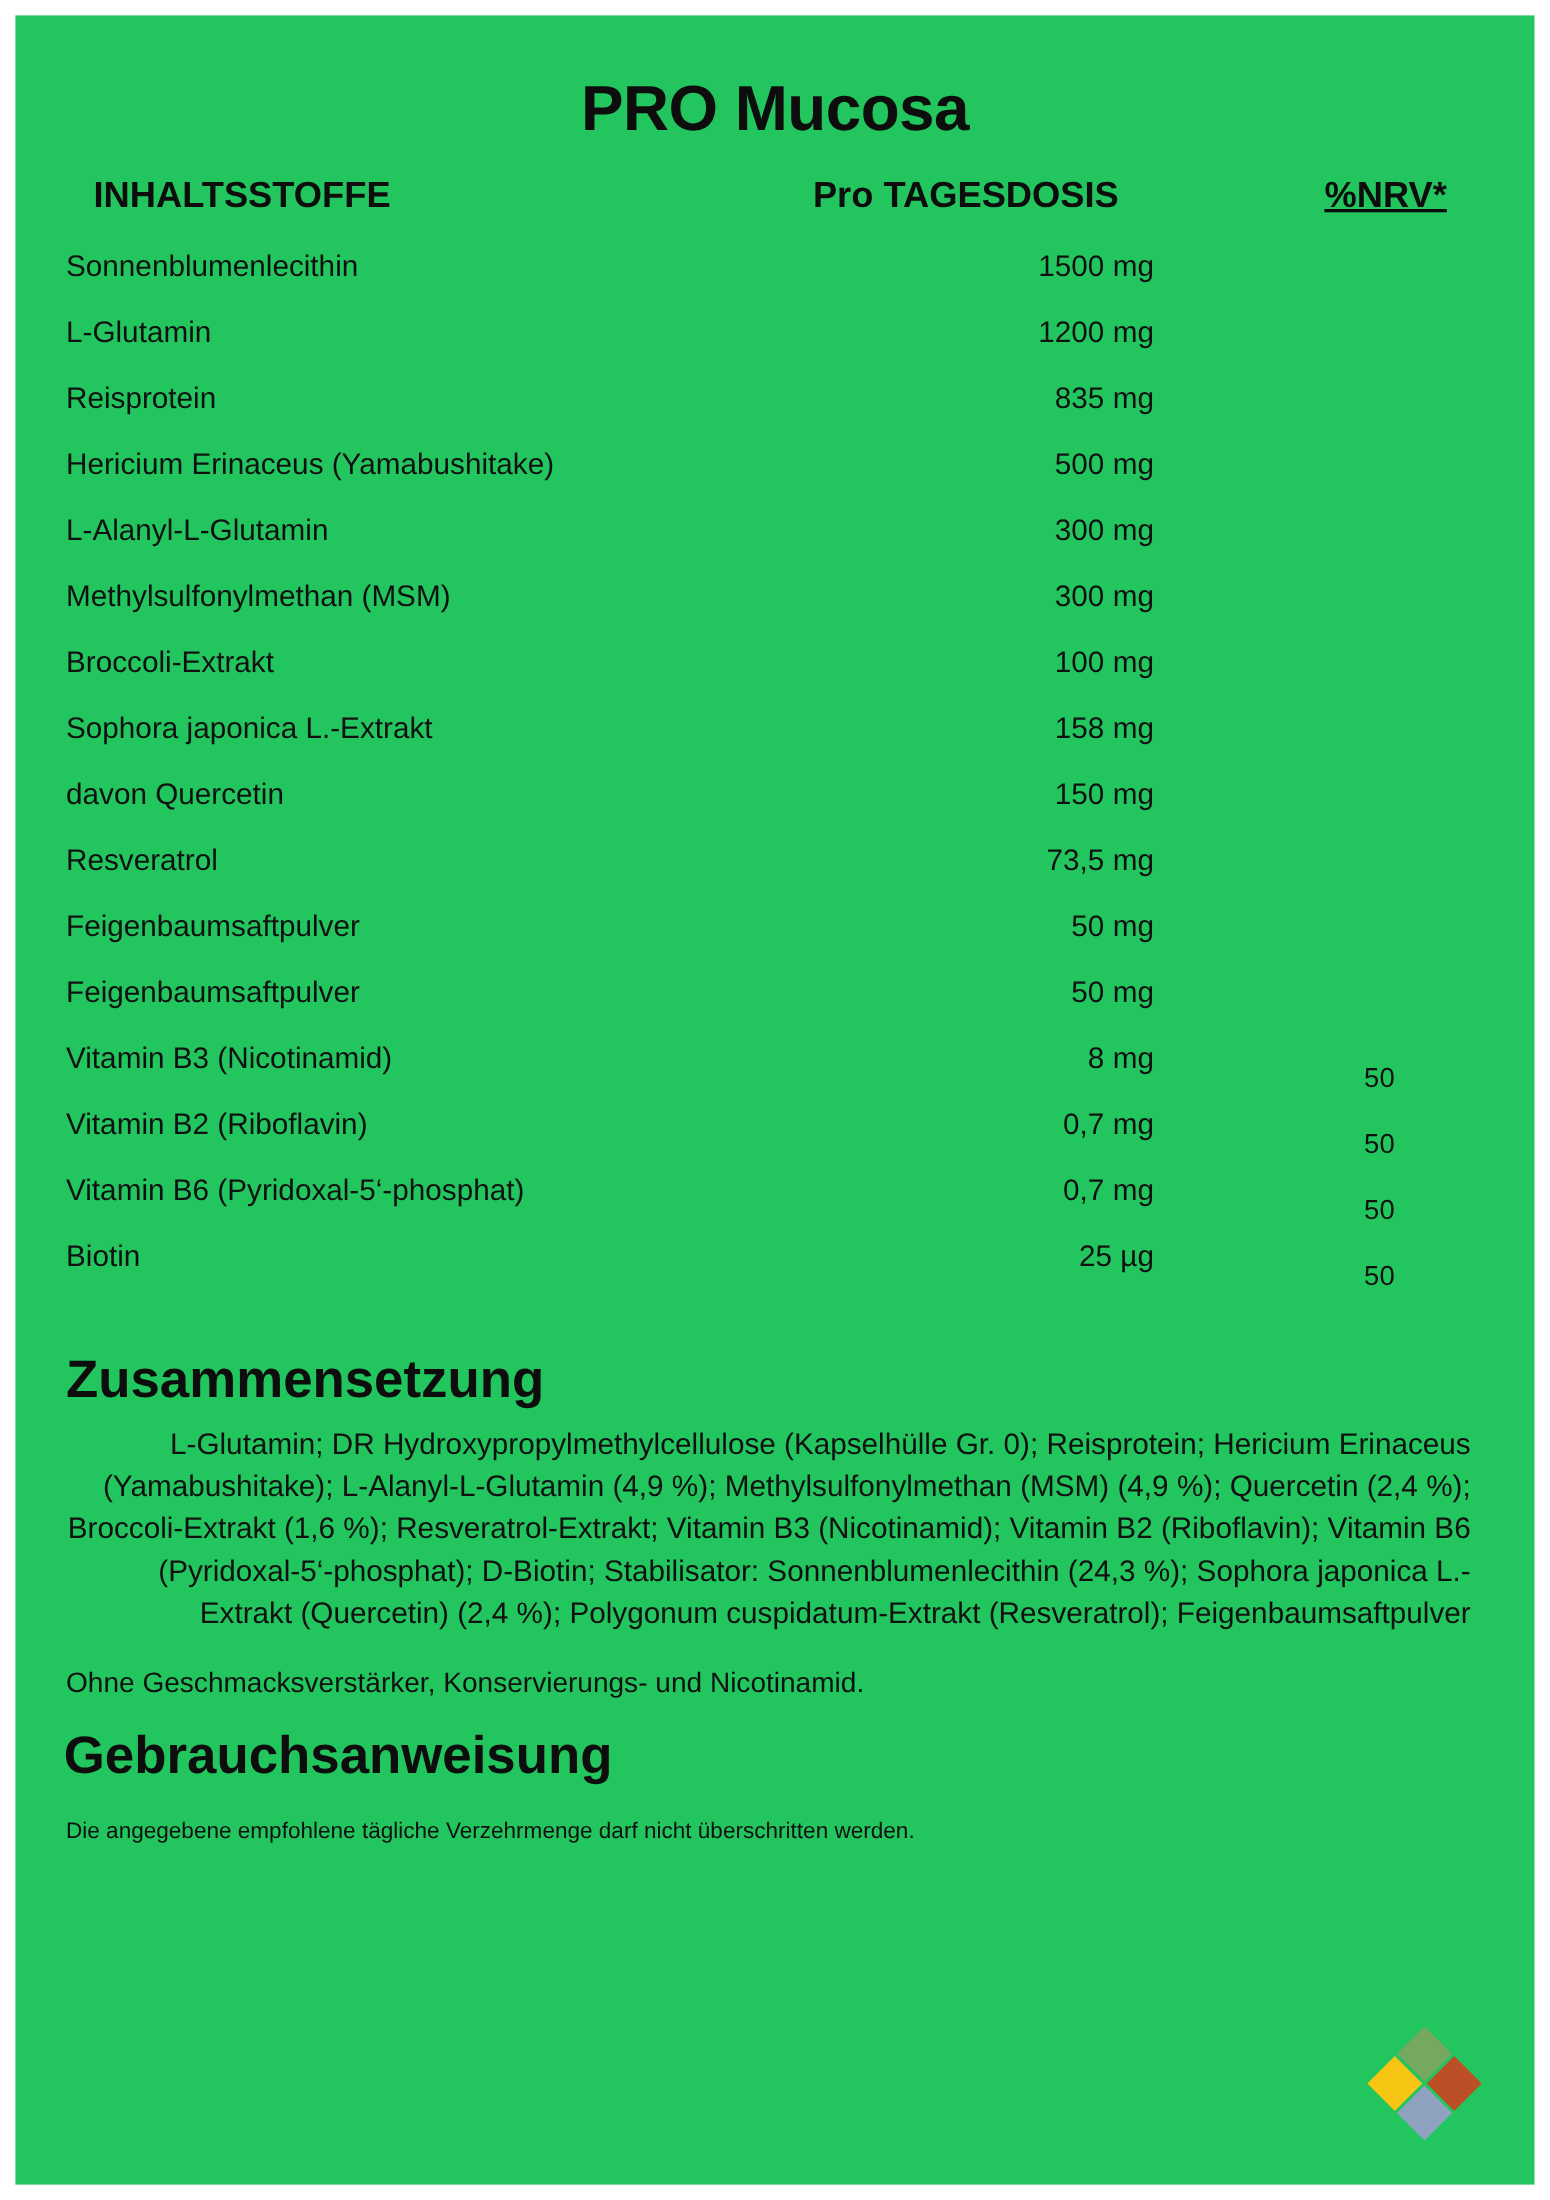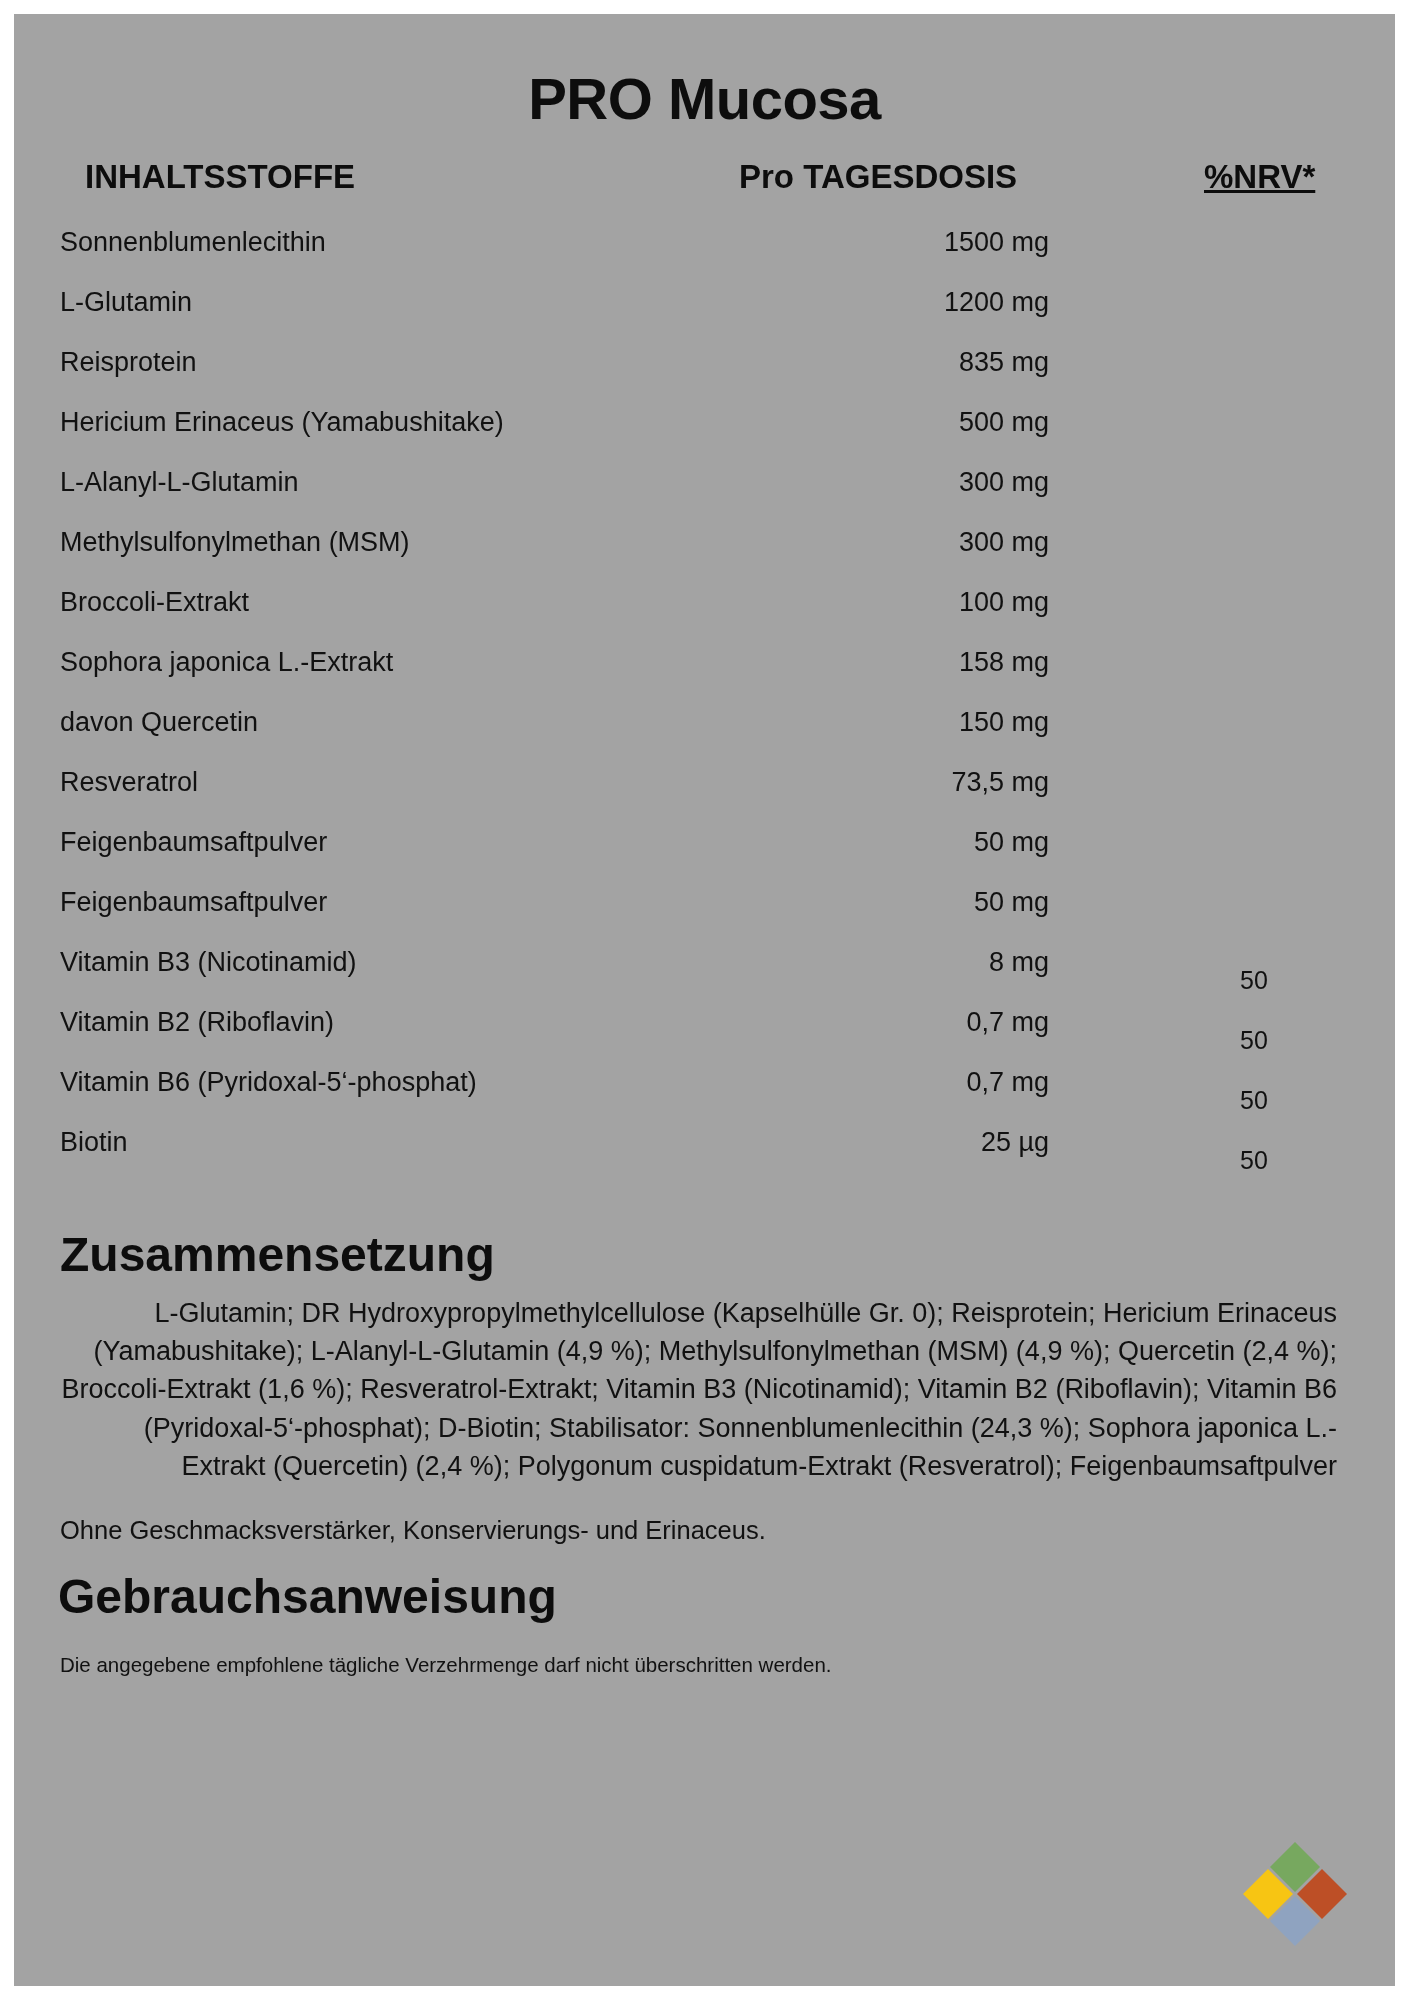--- a/index.html
+++ b/index.html
@@ -12,21 +12,21 @@
     height: 2000px;
     font-family: "Liberation Sans", sans-serif;
     overflow: hidden;
   }
   .label-panel {
     position: absolute;
     left: 14px;
     top: 14px;
     width: 1381px;
     height: 1972px;
-    background: #a3a3a3;
+    background: #22c55e;
     box-sizing: border-box;
     padding: 0;
   }
   .product-title {
     text-align: center;
     font-size: 58px;
     font-weight: bold;
     letter-spacing: -0.5px;
     color: #0d0d0d;
     margin: 0;
@@ -234,21 +234,21 @@
         <div class="cell-nrv">50</div>
       </div>
     </div>
 
   <div class="composition-wrap">
     <h2 class="section-heading">Zusammensetzung</h2>
     <p class="body-text">L-Glutamin; DR Hydroxypropylmethylcellulose (Kapselhülle Gr. 0); Reisprotein; Hericium Erinaceus (Yamabushitake); L-Alanyl-L-Glutamin (4,9 %); Methylsulfonylmethan (MSM) (4,9 %); Quercetin (2,4 %); Broccoli-Extrakt (1,6 %); Resveratrol-Extrakt; Vitamin B3 (Nicotinamid); Vitamin B2 (Riboflavin); Vitamin B6 (Pyridoxal-5‘-phosphat); D-Biotin; Stabilisator: Sonnenblumenlecithin (24,3 %); Sophora japonica L.-Extrakt (Quercetin) (2,4 %); Polygonum cuspidatum-Extrakt (Resveratrol); Feigenbaumsaftpulver</p>
   </div>
 
   <div class="hinweis-wrap">
-    <p class="hinweis-text">Ohne Geschmacksverstärker, Konservierungs- und Erinaceus.</p>
+    <p class="hinweis-text">Ohne Geschmacksverstärker, Konservierungs- und Nicotinamid.</p>
   </div>
 
   <h2 class="section-heading usage-heading">Gebrauchsanweisung</h2>
 
   <div class="usage-block">
     <p class="usage-text">Die angegebene empfohlene tägliche Verzehrmenge darf nicht überschritten werden.</p>
   </div>
 
   <svg class="logo" viewBox="0 0 112 112">
     <g id="logo-diamonds">

